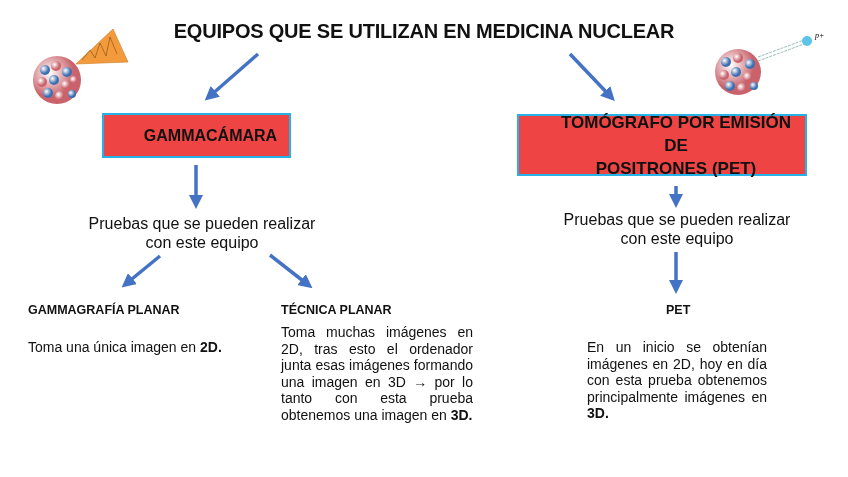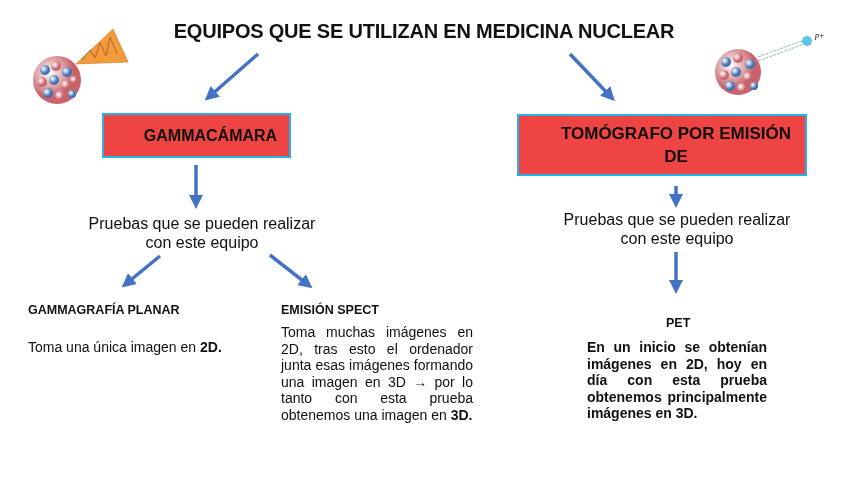--- a/index.html
+++ b/index.html
@@ -79,39 +79,40 @@
   </g>
 </svg>
 
 <div class="abs title">EQUIPOS QUE SE UTILIZAN EN MEDICINA NUCLEAR</div>
 
 <div class="abs box" style="left:102px; top:113px; width:189px; height:45px; font-size:16px;">GAMMACÁMARA</div>
 
 <div class="abs box" style="left:517px; top:114px; width:290px; height:62px;">
   <div>
     <div>TOMÓGRAFO POR EMISIÓN DE</div>
+    <div>POSITRONES (PET)</div>
   </div>
 </div>
 
 <div class="abs sub" style="left:82px; width:240px; top:214px;">
   <div>Pruebas que se pueden realizar</div>
   <div>con este equipo</div>
 </div>
 
 <div class="abs sub" style="left:557px; width:240px; top:210px;">
   <div>Pruebas que se pueden realizar</div>
   <div>con este equipo</div>
 </div>
 
 <div class="abs head" style="left:28px; top:303px;">GAMMAGRAFÍA PLANAR</div>
 <div class="abs para" style="left:28px; top:339px; width:200px;">
   <span>Toma una única imagen en </span><b>2D.</b>
 </div>
 
-<div class="abs head" style="left:281px; top:303px;">EMISIÓN SPECT</div>
+<div class="abs head" style="left:281px; top:303px;">TÉCNICA PLANAR</div>
 <div class="abs para" style="left:281px; top:324px; width:192px;">
   <span>Toma muchas imágenes en 2D, tras esto el ordenador junta esas imágenes formando una imagen en 3D → por lo tanto con esta prueba obtenemos una imagen en </span><b>3D.</b>
 </div>
 
-<div class="abs head" style="left:666px; top:316px;">PET</div>
-<div class="abs para" style="left:587px; top:339px; width:180px;font-weight:bold;">
+<div class="abs head" style="left:666px; top:303px;">PET</div>
+<div class="abs para" style="left:587px; top:339px; width:180px;">
   <span>En un inicio se obtenían imágenes en 2D, hoy en día con esta prueba obtenemos principalmente imágenes en </span><b>3D.</b>
 </div>
 
 </body></html>

